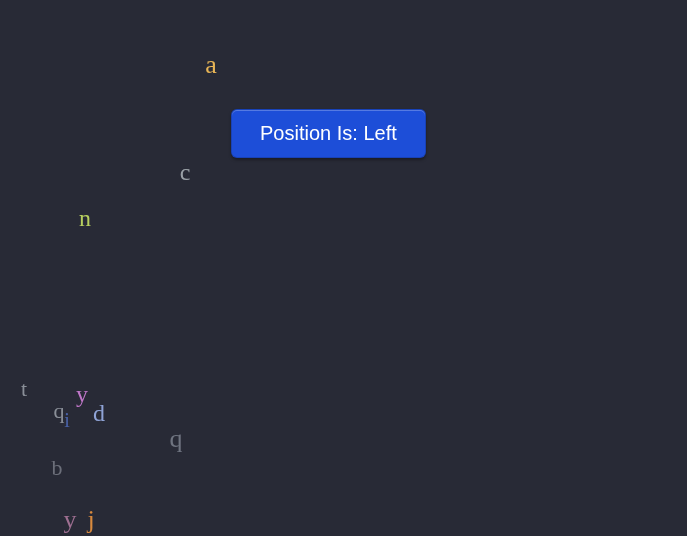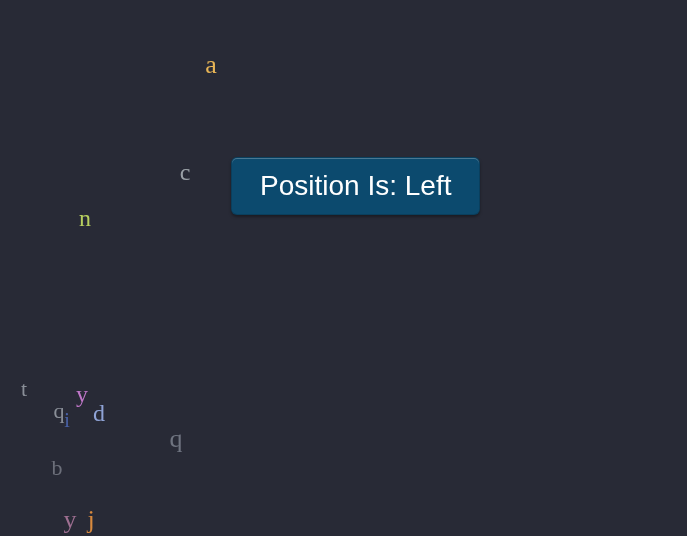--- a/index.html
+++ b/index.html
@@ -16,31 +16,30 @@
     inset: 0;
   }
   .letter {
     position: absolute;
     transform: translate(-50%, -50%);
     line-height: 1;
     white-space: pre;
   }
   .tooltip {
     position: absolute;
-    background: #0c4a6e;
+    background: #1d4ed8;
     color: #fff;
     font-family: Verdana, Geneva, sans-serif;
-    font-size: 28px;
+    font-size: 20px;
     font-weight: 400;
     padding: 12px 28px;
     border-radius: 6px;
     border: 1px solid rgba(0,0,0,0.15);
     box-shadow: 0 2px 3px rgba(0,0,0,0.35), inset 0 1px 0 rgba(255,255,255,0.25);
     white-space: nowrap;
-    margin-top: 48px;
   }
 </style>
 </head>
 <body>
 
 <div class="letters">
     <span class="letter" style="left: 211px; top: 65px; font-size: 26px; color: rgb(232, 181, 86);">a</span>
     <span class="letter" style="left: 185px; top: 172px; font-size: 24px; color: rgb(154, 160, 166);">c</span>
     <span class="letter" style="left: 85px; top: 218px; font-size: 24px; color: rgb(183, 207, 95);">n</span>
     <span class="letter" style="left: 24px; top: 389px; font-size: 22px; color: rgb(138, 143, 152);">t</span>

